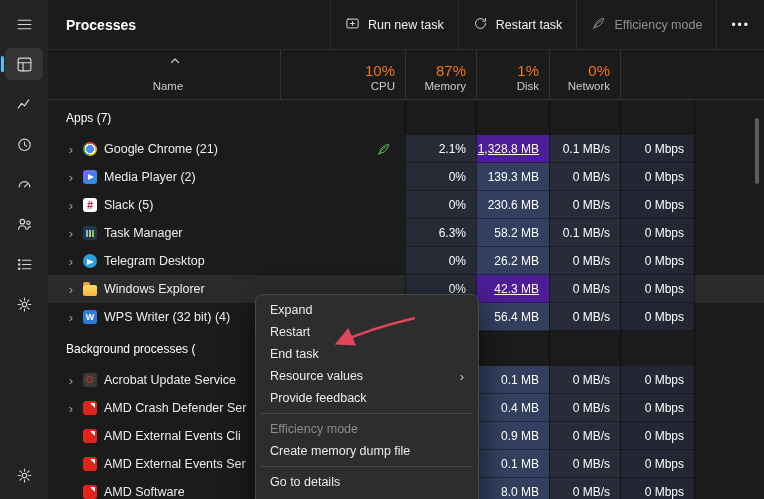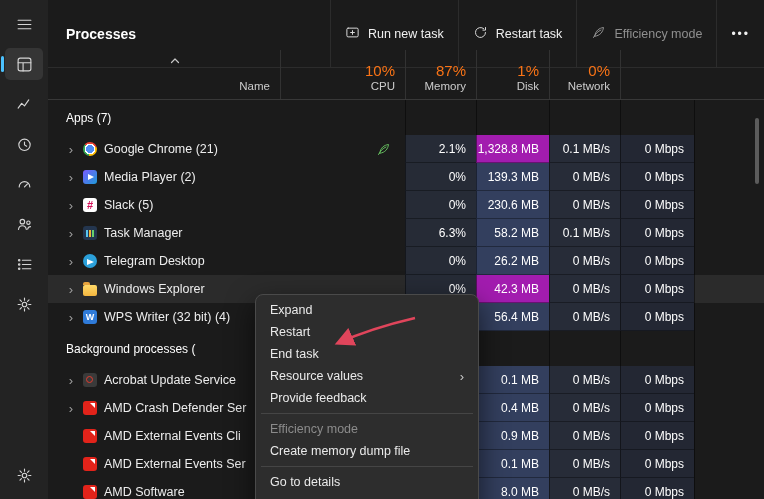--- a/index.html
+++ b/index.html
@@ -10,58 +10,58 @@
   .sidebar{position:absolute;left:0;top:0;width:48px;height:499px;background:#232323;
            display:flex;flex-direction:column;align-items:center;padding:8px 0;box-sizing:border-box;gap:8px;}
   .sb-btn{width:38px;height:32px;border-radius:5px;display:flex;align-items:center;justify-content:center;
           color:#d6d6d6;position:relative;flex:none;}
   .sb-btn svg{width:17px;height:17px;}
   .sb-btn.on{background:#353535;}
   .pill{position:absolute;left:-4px;top:50%;transform:translateY(-50%);width:3px;height:16px;border-radius:2px;background:#4cc2ff;}
   .sb-bottom{margin-top:auto;display:flex;flex-direction:column;align-items:center;gap:8px;}
 
   
-  .topbar{position:absolute;left:48px;right:0;top:0;height:68px;display:flex;align-items:center;
+  .topbar{position:absolute;left:48px;right:0;top:0;height:50px;display:flex;align-items:center;
           padding-left:18px;box-sizing:border-box;border-bottom:1px solid #2c2c2c;}
   .title{font-size:14px;font-weight:700;}
   .tb-group{margin-left:auto;display:flex;align-items:stretch;height:100%;}
   .tb-btn{display:flex;align-items:center;gap:8px;padding:0 14px;font-size:12.5px;color:#f0f0f0;
           border-left:1px solid #2c2c2c;cursor:default;justify-content:space-between;}
   .tb-btn svg{width:15px;height:15px;color:#d9d9d9;}
   .tb-btn.eff{color:#8f8f8f;}
   .tb-btn.eff svg{color:#8f8f8f;}
   .more{letter-spacing:2px;font-size:12px;}
 
   
   .grid{display:grid;grid-template-columns:232px 125px 71px 73px 71px 74px 1fr;}
 
   .colheader{position:absolute;left:48px;right:0;top:50px;height:50px;border-bottom:1px solid #383838;box-sizing:border-box;}
   .hc{position:relative;display:flex;flex-direction:column;justify-content:flex-end;align-items:flex-end;
       padding:4px 10px 7px;border-left:1px solid #323232;box-sizing:border-box;}
-  .hc.first{border-left:none;align-items:flex-end;padding-left:18px;}
+  .hc.first{border-left:none;align-items:center;padding-left:18px;}
   .hc.left{align-items:flex-start;}
   .hc .pct{font-size:15px;color:#f97316;line-height:1.2;}
   .hc .lbl{font-size:11.5px;color:#cccccc;}
   .sortcaret{position:absolute;top:3px;left:52%;width:12px;height:8px;color:#c7c7c7;}
 
   
   .tbody{position:absolute;left:48px;right:0;top:100px;bottom:0;overflow:hidden;}
   .prow{height:28px;align-items:stretch;}
   .prow.sechead{height:35px;}
   .seclabel{grid-column:1/3;font-size:12px;color:#fff;display:flex;align-items:center;height:100%;padding-left:18px;}
   .cell{display:flex;align-items:center;box-sizing:border-box;}
   .cell.name{gap:7px;padding-left:18px;font-size:12.5px;color:#ededed;overflow:hidden;white-space:nowrap;}
   .chev{width:10px;flex:none;color:#9f9f9f;font-size:13px;text-align:center;}
   .cell.status{justify-content:flex-end;padding-right:14px;}
   .leaf svg{width:15px;height:15px;color:#63b85c;display:block;}
   .c{display:flex;align-items:center;justify-content:flex-end;padding-right:10px;font-size:12px;color:#fff;
      border-left:1px solid rgba(0,0,0,.45);border-bottom:1px solid rgba(0,0,0,.35);box-sizing:border-box;}
   .c.cpu{background:#262b36;}
   .c.mem-mid{background:#333f5e;}
-  .c.mem-hi{background:#a21caf;}
+  .c.mem-hi{background:#4c1d95;text-decoration:underline;}
   .c.disk{background:#272c38;}
   .c.net{background:#232733;}
   .c.fill{background:transparent;border-bottom:none;}
   .c.hdr{background:transparent;border-bottom:none;}
   .prow.sel .cell{background:rgba(255,255,255,.07);}
   .prow.sel .c.fill{background:rgba(255,255,255,.07);}
 
   
   .ai{width:14px;height:14px;border-radius:3px;display:inline-block;position:relative;flex:none;}
   .ai-chrome{border-radius:50%;

